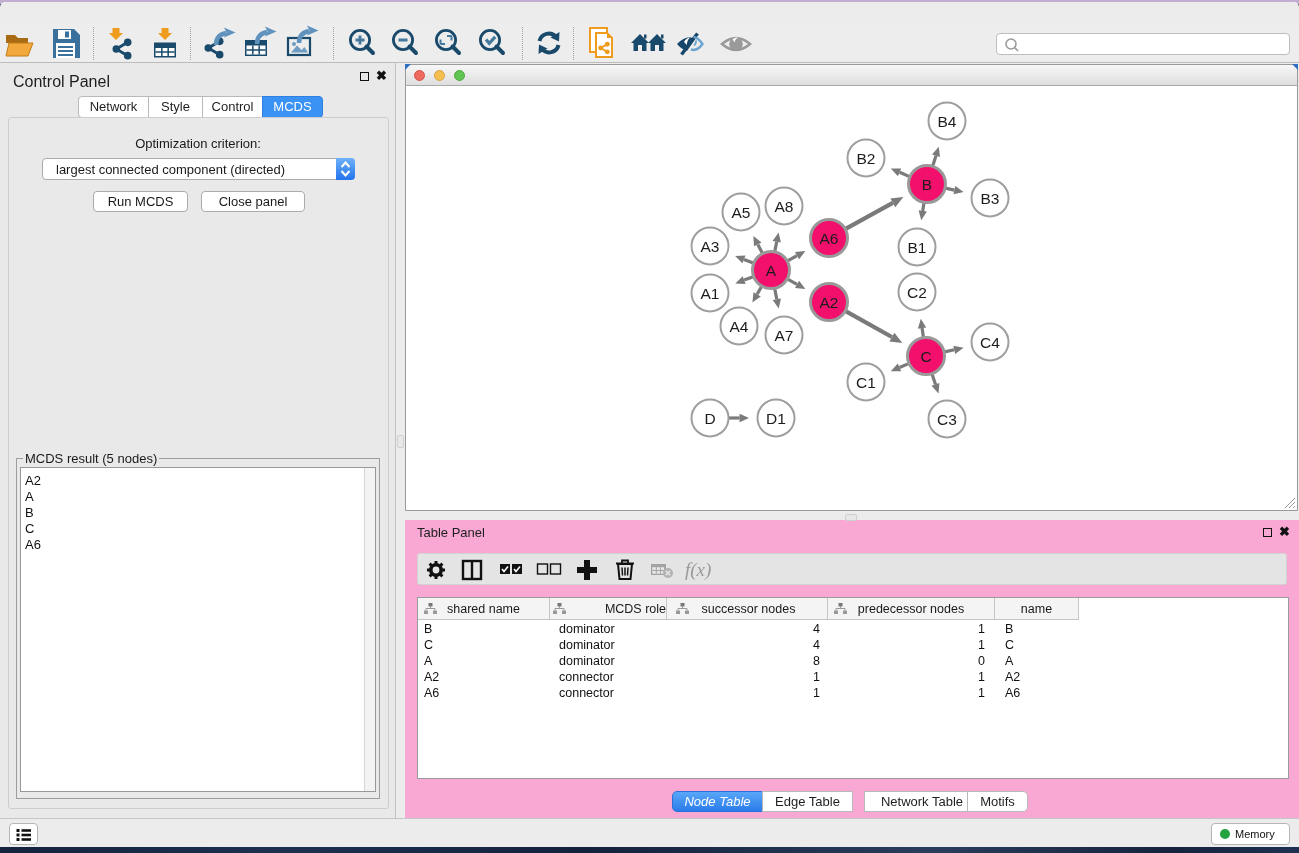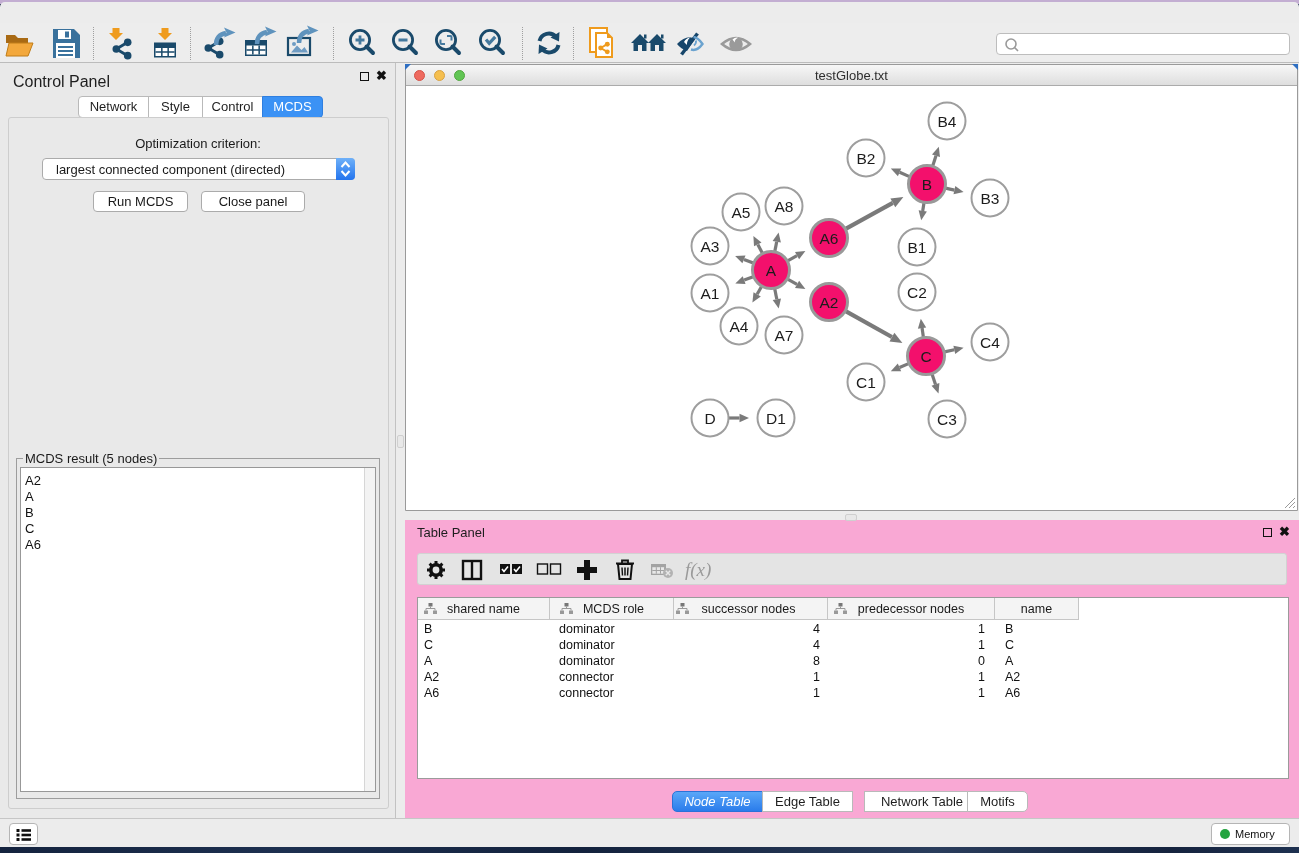--- a/index.html
+++ b/index.html
@@ -221,21 +221,20 @@
    <div style="position:absolute;left:4px;top:5px;font-size:13px;line-height:16px;color:#111;">A2<br>A<br>B<br>C<br>A6</div>
    <div style="position:absolute;right:0;top:0;bottom:0;width:11px;background:#f3f3f3;border-left:1px solid #d6d6d6;"></div>
  </div>
 </fieldset>
 </div>
   <div id="gwin">
 <div id="gtitle">
  <div class="tl" style="left:8px;top:5px;width:11px;height:11px;background:#ee6a5f;border:0.5px solid #d55349;"></div>
  <div class="tl" style="left:28px;top:5px;width:11px;height:11px;background:#f5bf4f;border:0.5px solid #d8a243;"></div>
  <div class="tl" style="left:48px;top:5px;width:11px;height:11px;background:#61c554;border:0.5px solid #51a73f;"></div>
- <div class="title">testGlobe.txt</div>
 </div>
 <svg width="890" height="424" viewBox="0 0 890 424" style="position:absolute;left:0;top:22px;">
 <line x1="356.3" y1="166.1" x2="351.8" y2="157.4" stroke="#7a7a7a" stroke-width="3.2"></line>
 <polygon points="347.4,149.0 355.5,155.5 348.0,159.3" fill="#7a7a7a"></polygon>
 <line x1="368.8" y1="164.4" x2="370.7" y2="154.8" stroke="#7a7a7a" stroke-width="3.2"></line>
 <polygon points="372.6,145.5 374.9,155.6 366.6,153.9" fill="#7a7a7a"></polygon>
 <line x1="347.3" y1="176.0" x2="338.0" y2="172.4" stroke="#7a7a7a" stroke-width="3.2"></line>
 <polygon points="329.1,168.9 339.5,168.5 336.4,176.3" fill="#7a7a7a"></polygon>
 <line x1="347.2" y1="189.7" x2="338.2" y2="193.1" stroke="#7a7a7a" stroke-width="3.2"></line>
 <polygon points="329.3,196.5 336.7,189.2 339.6,197.1" fill="#7a7a7a"></polygon>
@@ -373,21 +372,21 @@
 </svg>
       </div>
 <div id="tp-table">
 <div id="tp-header">
           <div class="th" style="left:0px;width:132px;"><svg width="13" height="12" style="position:absolute;left:6px;top:5px;">
 <rect x="4.5" y="0" width="4" height="3.5" fill="#777"></rect>
 <rect x="0" y="7.5" width="4" height="3.5" fill="#999"></rect>
 <rect x="9" y="7.5" width="4" height="3.5" fill="#999"></rect>
 <path d="M6.5 3.5 v2 M2 7.5 v-2 h9 v2" stroke="#999" stroke-width="1" fill="none"></path>
 </svg>shared name</div>
-          <div class="th" style="left:136px;width:120px;"><svg width="13" height="12" style="position:absolute;left:6px;top:5px;">
+          <div class="th" style="left:129px;width:120px;text-align:right;"><svg width="13" height="12" style="position:absolute;left:6px;top:5px;">
 <rect x="4.5" y="0" width="4" height="3.5" fill="#777"></rect>
 <rect x="0" y="7.5" width="4" height="3.5" fill="#999"></rect>
 <rect x="9" y="7.5" width="4" height="3.5" fill="#999"></rect>
 <path d="M6.5 3.5 v2 M2 7.5 v-2 h9 v2" stroke="#999" stroke-width="1" fill="none"></path>
 </svg>MCDS role</div>
           <div class="th" style="left:252px;width:158px;"><svg width="13" height="12" style="position:absolute;left:6px;top:5px;">
 <rect x="4.5" y="0" width="4" height="3.5" fill="#777"></rect>
 <rect x="0" y="7.5" width="4" height="3.5" fill="#999"></rect>
 <rect x="9" y="7.5" width="4" height="3.5" fill="#999"></rect>
 <path d="M6.5 3.5 v2 M2 7.5 v-2 h9 v2" stroke="#999" stroke-width="1" fill="none"></path>

